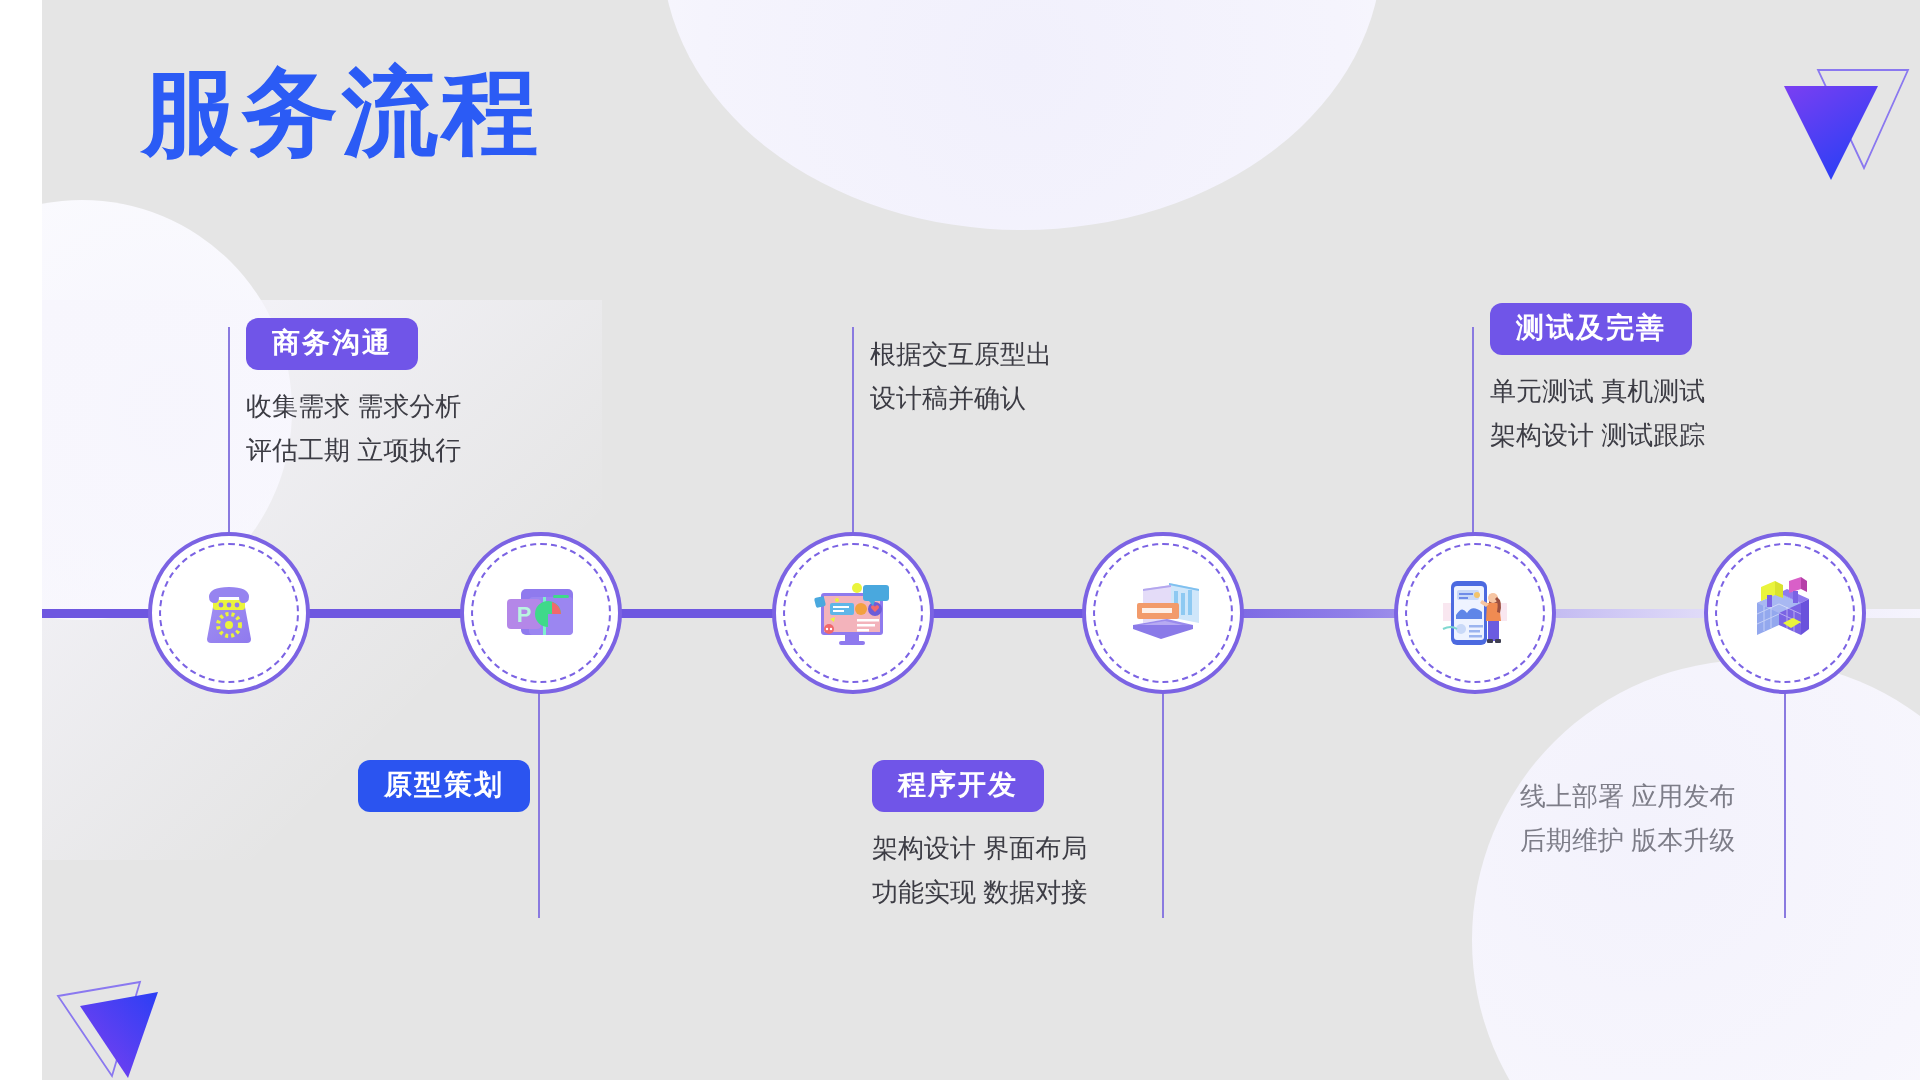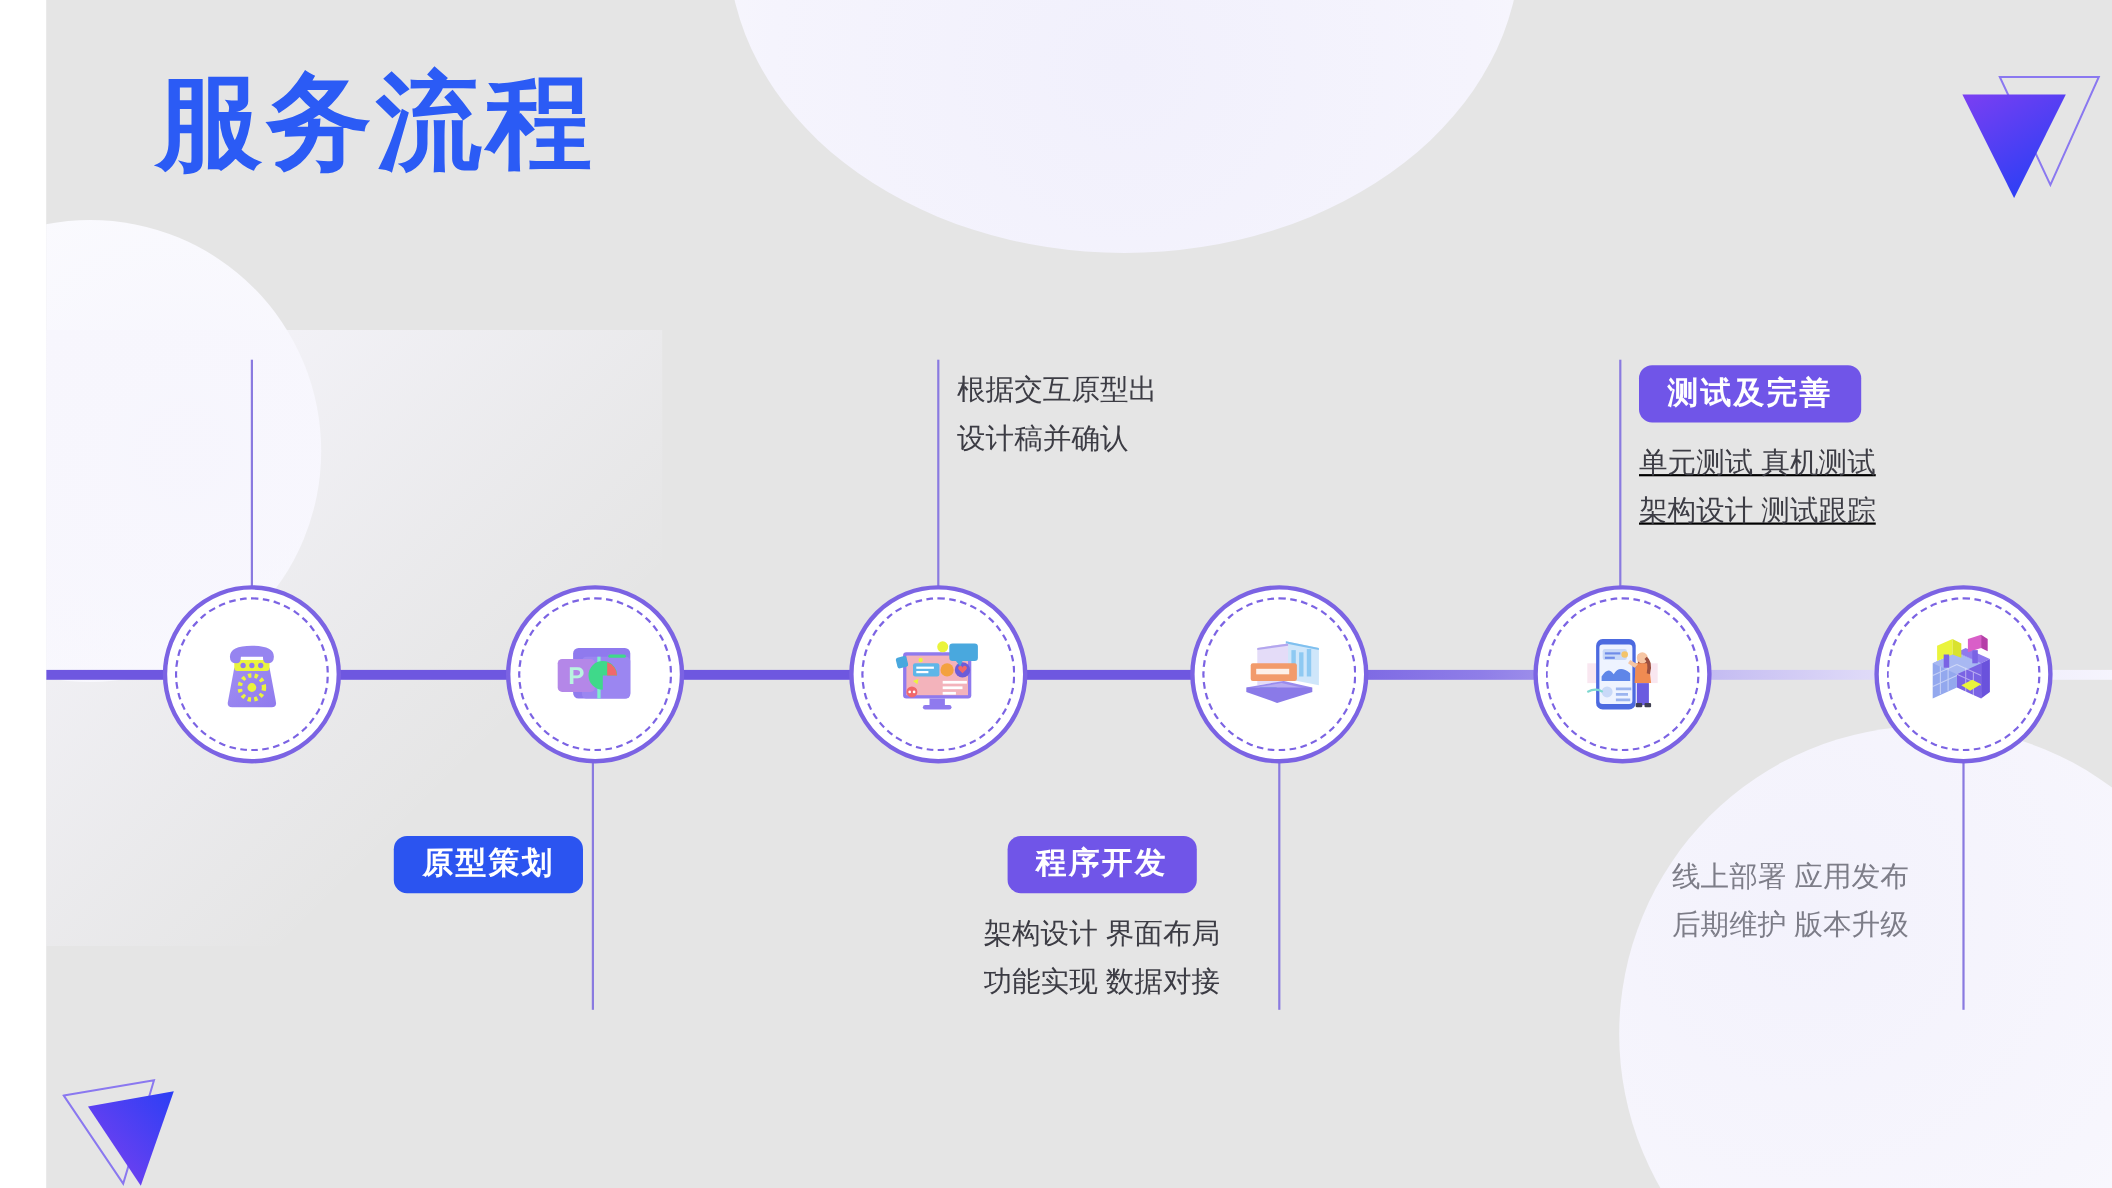--- a/index.html
+++ b/index.html
@@ -321,45 +321,54 @@
         <polygon points="22,20 36,14 36,28 22,34" fill="#eaf43c"></polygon>
         <polygon points="36,14 44,18 44,31 36,28" fill="#d9e22e"></polygon>
         <polygon points="50,14 62,10 62,22 50,26" fill="#d95fc8"></polygon>
         <polygon points="62,10 68,14 68,25 62,22" fill="#b63fa8"></polygon>
         <rect x="28" y="28" width="5" height="12" fill="#7a63e4"></rect>
         <rect x="54" y="24" width="5" height="12" fill="#7a63e4"></rect>
       </svg>
     </div>
   </div>
 
+  <div class="callout" style="left:204px; top:318px;">
+    <div class="chip-row">
+      <span class="chip purple">商务沟通</span>
+    </div>
+    <div class="desc">
+      <div>收集需求  需求分析</div>
+      <div>评估工期  立项执行</div>
+    </div>
+  </div>
 
   <div class="callout align-right" style="left:236px; top:760px; width:252px;">
     <div class="chip-row">
       <span class="chip blue">原型策划</span>
     </div>
   </div>
 
   <div class="callout" style="left:828px; top:318px;">
     <div class="desc">
       <div>根据交互原型出</div>
       <div>设计稿并确认</div>
     </div>
   </div>
 
-  <div class="callout" style="left:852px; top:760px;text-align:center;">
+  <div class="callout" style="left:830px; top:760px;">
     <div class="chip-row">
       <span class="chip purple">程序开发</span>
     </div>
     <div class="desc">
       <div>架构设计  界面布局</div>
       <div>功能实现  数据对接</div>
     </div>
   </div>
 
-  <div class="callout" style="left:1448px; top:332px;text-decoration:underline;">
+  <div class="callout" style="left:1448px; top:303px;">
     <div class="chip-row">
       <span class="chip purple">测试及完善</span>
     </div>
     <div class="desc">
       <div>单元测试  真机测试</div>
       <div>架构设计  测试跟踪</div>
     </div>
   </div>
 
   <div class="callout" style="left:1478px; top:760px;">

